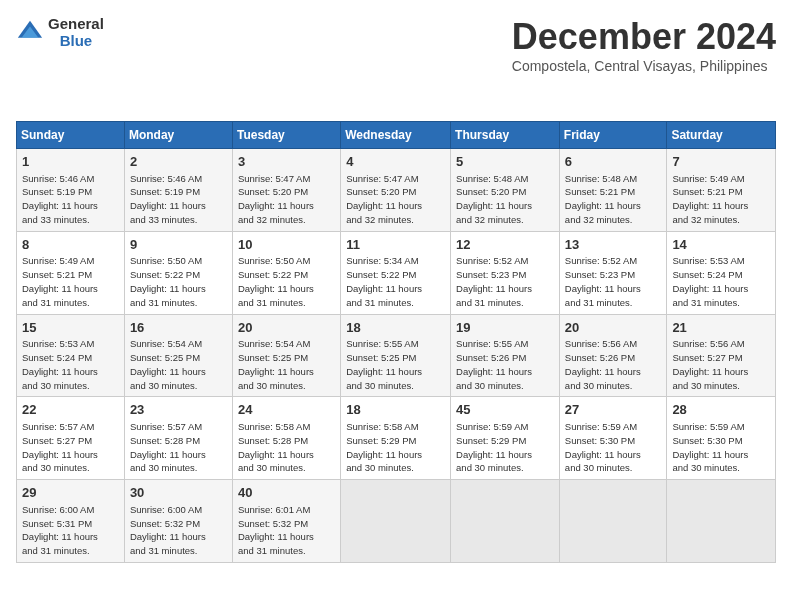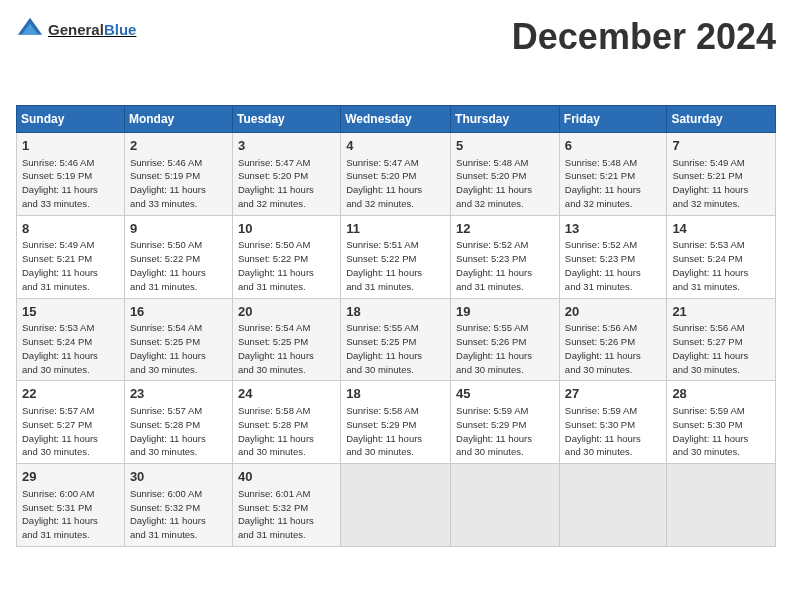--- a/index.html
+++ b/index.html
@@ -16,32 +16,33 @@
       align-items: flex-start;
       margin-bottom: 8px;
     }
     .logo {
       display: flex;
       align-items: center;
       gap: 4px;
     }
     .logo-text {
       display: flex;
+      flex-direction: column;
       line-height: 1.1;
-      text-decoration: underline;
     }
     .logo-general {
       font-size: 15px;
       font-weight: bold;
       color: #333;
     }
     .logo-blue {
       font-size: 15px;
       font-weight: bold;
       color: #2a6db5;
+      text-align: center;
     }
     .logo-icon {
       width: 28px;
       height: 28px;
     }
     .title-area {
     }
     .month-title {
       font-size: 36px;
       font-weight: bold;
@@ -102,20 +103,21 @@
       <polygon points="15,2 28,20 2,20" fill="#2a6db5"></polygon>
       <polygon points="15,8 24,20 6,20" fill="#5aaeea" opacity="0.7"></polygon>
     </svg>
     <div class="logo-text">
       <span class="logo-general">General</span>
       <span class="logo-blue">Blue</span>
     </div>
   </div>
   <div class="title-area">
     <div class="month-title">December 2024</div>
+    <div class="location-title">Compostela, Central Visayas, Philippines</div>
   </div>
 </div>
 
 <table>
   <thead>
     <tr id="weekday-header">
         <th>Sunday</th>
         <th>Monday</th>
         <th>Tuesday</th>
         <th>Wednesday</th>
@@ -161,21 +163,21 @@
 Daylight: 11 hours
 and 31 minutes.</span></td>
         <td><span class="day-number">9</span><span class="day-info" style="white-space: pre-line;">Sunrise: 5:50 AM
 Sunset: 5:22 PM
 Daylight: 11 hours
 and 31 minutes.</span></td>
         <td><span class="day-number">10</span><span class="day-info" style="white-space: pre-line;">Sunrise: 5:50 AM
 Sunset: 5:22 PM
 Daylight: 11 hours
 and 31 minutes.</span></td>
-        <td><span class="day-number">11</span><span class="day-info" style="white-space: pre-line;">Sunrise: 5:51 AM
+        <td><span class="day-number">11</span><span class="day-info" style="white-space: pre-line;">Sunrise: 5:34 AM
 Sunset: 5:22 PM
 Daylight: 11 hours
 and 31 minutes.</span></td>
         <td><span class="day-number">12</span><span class="day-info" style="white-space: pre-line;">Sunrise: 5:52 AM
 Sunset: 5:23 PM
 Daylight: 11 hours
 and 31 minutes.</span></td>
         <td><span class="day-number">13</span><span class="day-info" style="white-space: pre-line;">Sunrise: 5:52 AM
 Sunset: 5:23 PM
 Daylight: 11 hours

